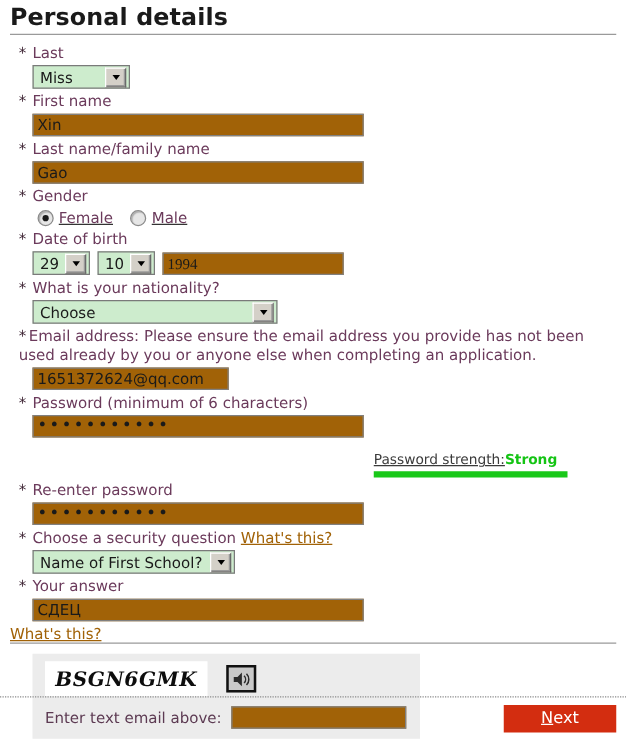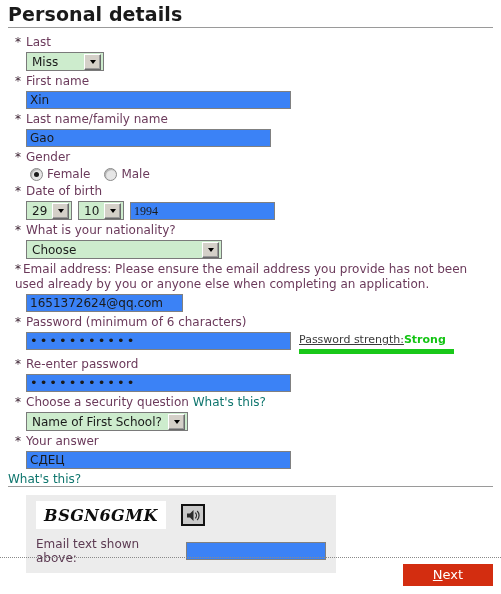--- a/index.html
+++ b/index.html
@@ -59,34 +59,35 @@
     font-size: 12px;
   }
   .label.wrap {
     padding-left: 7px;
   }
   .label.wrap .star {
     position: static;
     margin-right: 2px;
   }
   .inline-link {
-    color: #0f766e;
+    color: #a16207;
+    text-decoration: underline;
     cursor: pointer;
   }
 
   
   .field-row {
     padding-left: 18px;
     display: flex;
     align-items: center;
     gap: 6px;
     margin-bottom: 1px;
   }
   input.txt {
-    background: #3b82f6;
+    background: #a16207;
     border: 1px solid #808080;
     font-family: "DejaVu Sans", "Liberation Sans", sans-serif;
     font-size: 12px;
     color: #1a1a1a;
     height: 18px;
     line-height: 18px;
     padding: 0 3px;
     box-sizing: border-box;
     outline: none;
   }
@@ -135,20 +136,21 @@
     border-top: 4px solid #000000;
   }
 
   
   .radio-row {
     padding-left: 22px;
     display: flex;
     align-items: center;
     gap: 4px;
     margin: 1px 0 1px 0;
+    text-decoration: underline;
   }
   .radio {
     width: 11px; height: 11px;
     border-radius: 50%;
     border: 1px solid #8a8a8a;
     background: #e6e6e6;
     box-shadow: inset 1px 1px 1px rgba(0,0,0,.25);
     display: inline-block;
     position: relative;
     cursor: pointer;
@@ -171,20 +173,21 @@
 
   
   .pw-row {
     display: flex;
     align-items: flex-start;
     padding-left: 18px;
     gap: 8px;
   }
   .pw-strength {
     padding-top: 1px;
+    margin-top: 28px;
   }
   .pw-strength-text {
     font-size: 11px;
     color: #3a3a3a;
     text-decoration: underline;
     white-space: nowrap;
   }
   .pw-strength-text b {
     color: #14c414;
     font-weight: bold;
@@ -299,21 +302,21 @@
   </div>
   <div class="field-row">
     <input class="txt" style="width: 265px;" value="Xin">
   </div>
 
   <div class="label">
     <span class="star">*</span>
     <span>Last name/family name</span>
   </div>
   <div class="field-row">
-    <input class="txt" style="width: 245px;" value="Gao">
+    <input class="txt" style="width: 265px;" value="Gao">
   </div>
 
   <div class="label">
     <span class="star">*</span>
     <span>Gender</span>
   </div>
   <div class="radio-row">
     <span class="radio on"></span>
     <span class="radio-lab">Female</span>
     <span class="radio"></span>
@@ -408,21 +411,21 @@
       <div class="captcha-img">BSGN6GMK</div>
       <div class="speaker-btn">
         <svg width="15" height="13" viewBox="0 0 15 13" aria-hidden="true">
           <polygon points="1,4.5 4,4.5 7.5,1 7.5,12 4,8.5 1,8.5" fill="#2b2b2b"></polygon>
           <path d="M9.3 3.6 A4.2 4.2 0 0 1 9.3 9.4" stroke="#2b2b2b" stroke-width="1.2" fill="none"></path>
           <path d="M11.2 2 A6.4 6.4 0 0 1 11.2 11" stroke="#2b2b2b" stroke-width="1.2" fill="none"></path>
         </svg>
       </div>
     </div>
     <div class="captcha-entry">
-      <span class="cap-lab">Email text shown above:</span>
+      <span class="cap-lab">Enter text email above:</span>
       <input class="txt" style="width: 140px;" value="">
     </div>
   </div>
 
 </div>
 
 <div style="position:absolute;left:0;right:0;bottom:8px;">
   <div class="dotted"></div>
   <div class="footer">
     <button class="next-btn"><u>N</u><span>ext</span></button>

